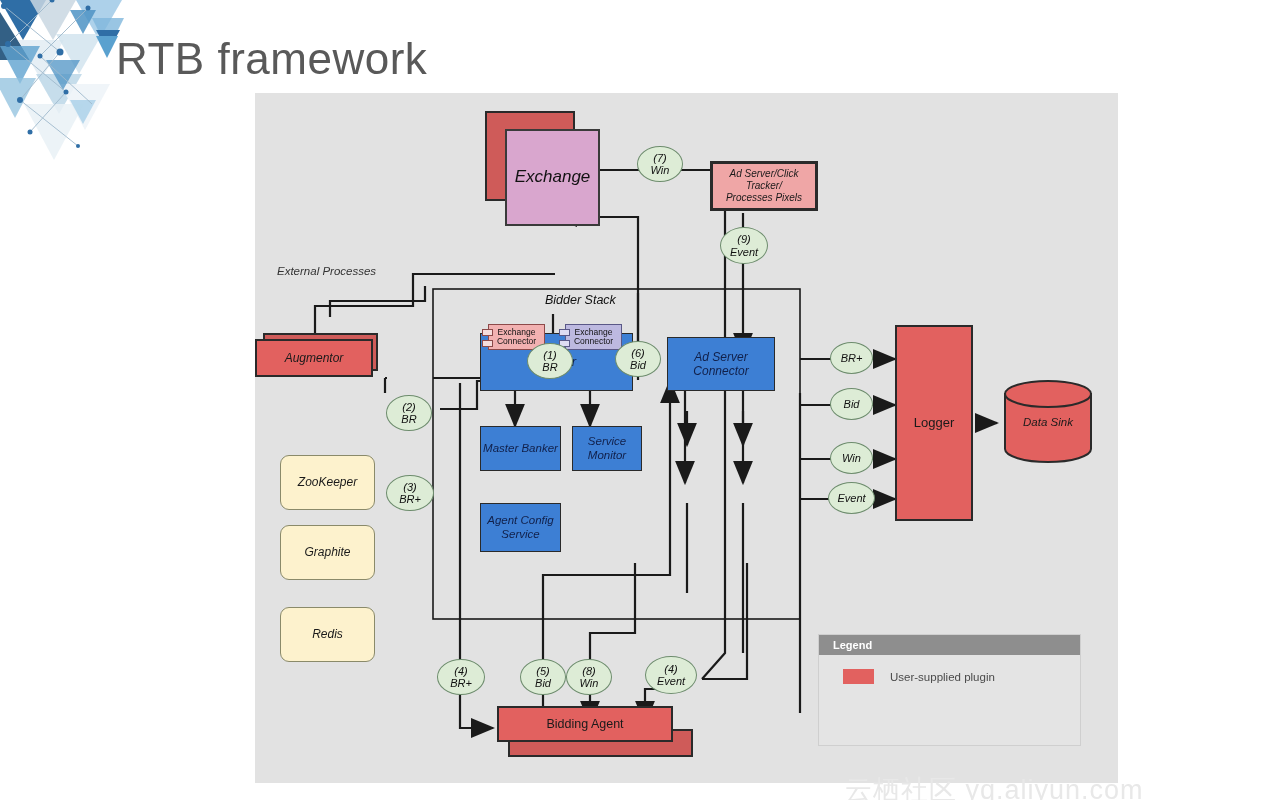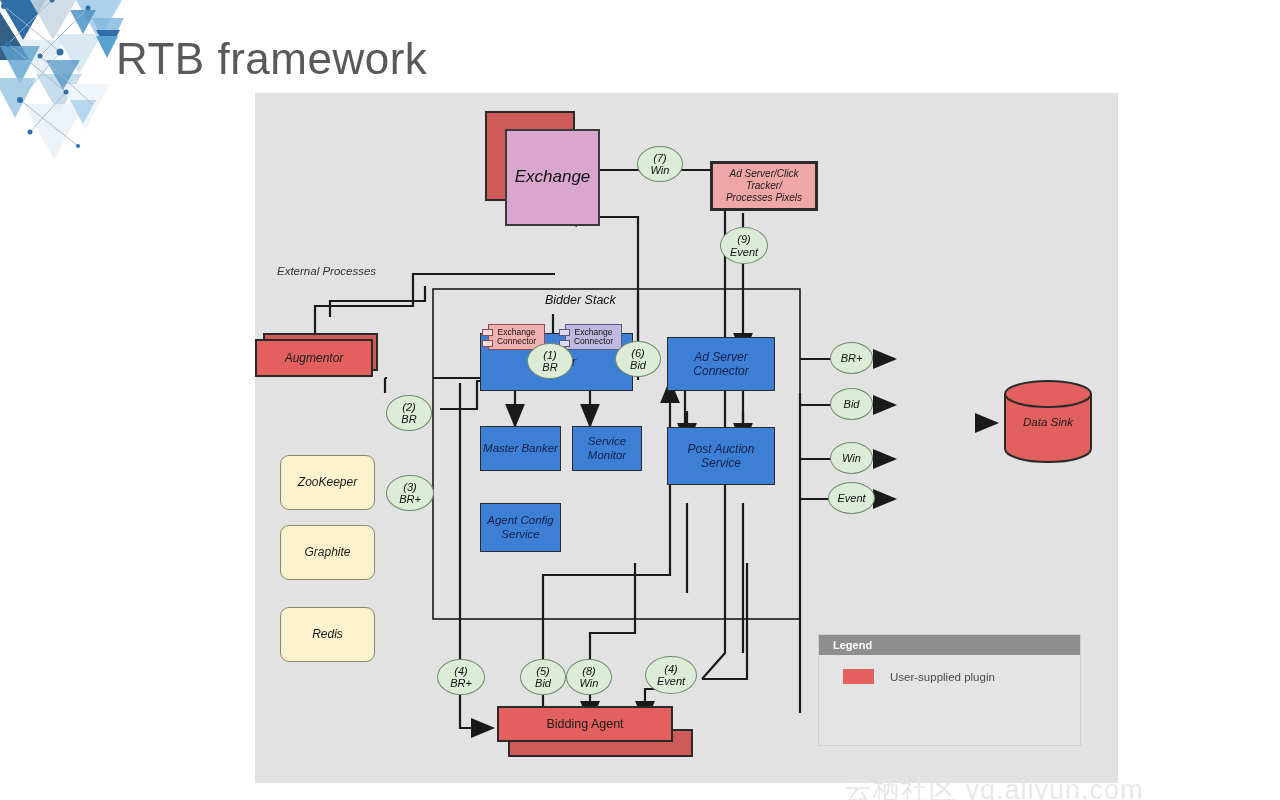--- a/index.html
+++ b/index.html
@@ -214,22 +214,22 @@
     <span class="stub" style="top:4px;"></span>
     <span class="stub" style="top:15px;"></span>
     <span>Exchange Connector</span>
   </div>
 
   <div class="node blue" style="left:225px;top:333px;width:81px;height:45px;font-size:11.5px;">Master Banker</div>
   <div class="node blue" style="left:317px;top:333px;width:70px;height:45px;font-size:11.5px;">Service Monitor</div>
   <div class="node blue" style="left:225px;top:410px;width:81px;height:49px;font-size:11.5px;">Agent Config Service</div>
 
   <div class="node blue" style="left:412px;top:244px;width:108px;height:54px;font-size:12px;">Ad Server Connector</div>
-  <div class="node blue" style="left:412px;top:334px;width:108px;height:58px;font-size:12px;">Post Auction Service</div>
-
+
+  <div class="node red" style="left:640px;top:232px;width:78px;height:196px;font-size:13px;font-style:normal;border-width:2px;">Logger</div>
 
   <div style="position:absolute;left:748px;top:287px;width:90px;height:83px;">
     <svg width="90" height="83" viewBox="0 0 90 83">
       <path d="M2,14 L2,69 A43,13 0 0 0 88,69 L88,14 Z" fill="#e2615f" stroke="#2a2a2a" stroke-width="2"></path>
       <ellipse cx="45" cy="14" rx="43" ry="13" fill="#e2615f" stroke="#2a2a2a" stroke-width="2"></ellipse>
     </svg>
     <div style="position:absolute;left:0;top:0;width:90px;height:83px;display:flex;
                 align-items:center;justify-content:center;font-style:italic;font-size:11.5px;color:#1a1a1a;">Data Sink</div>
   </div>
 

